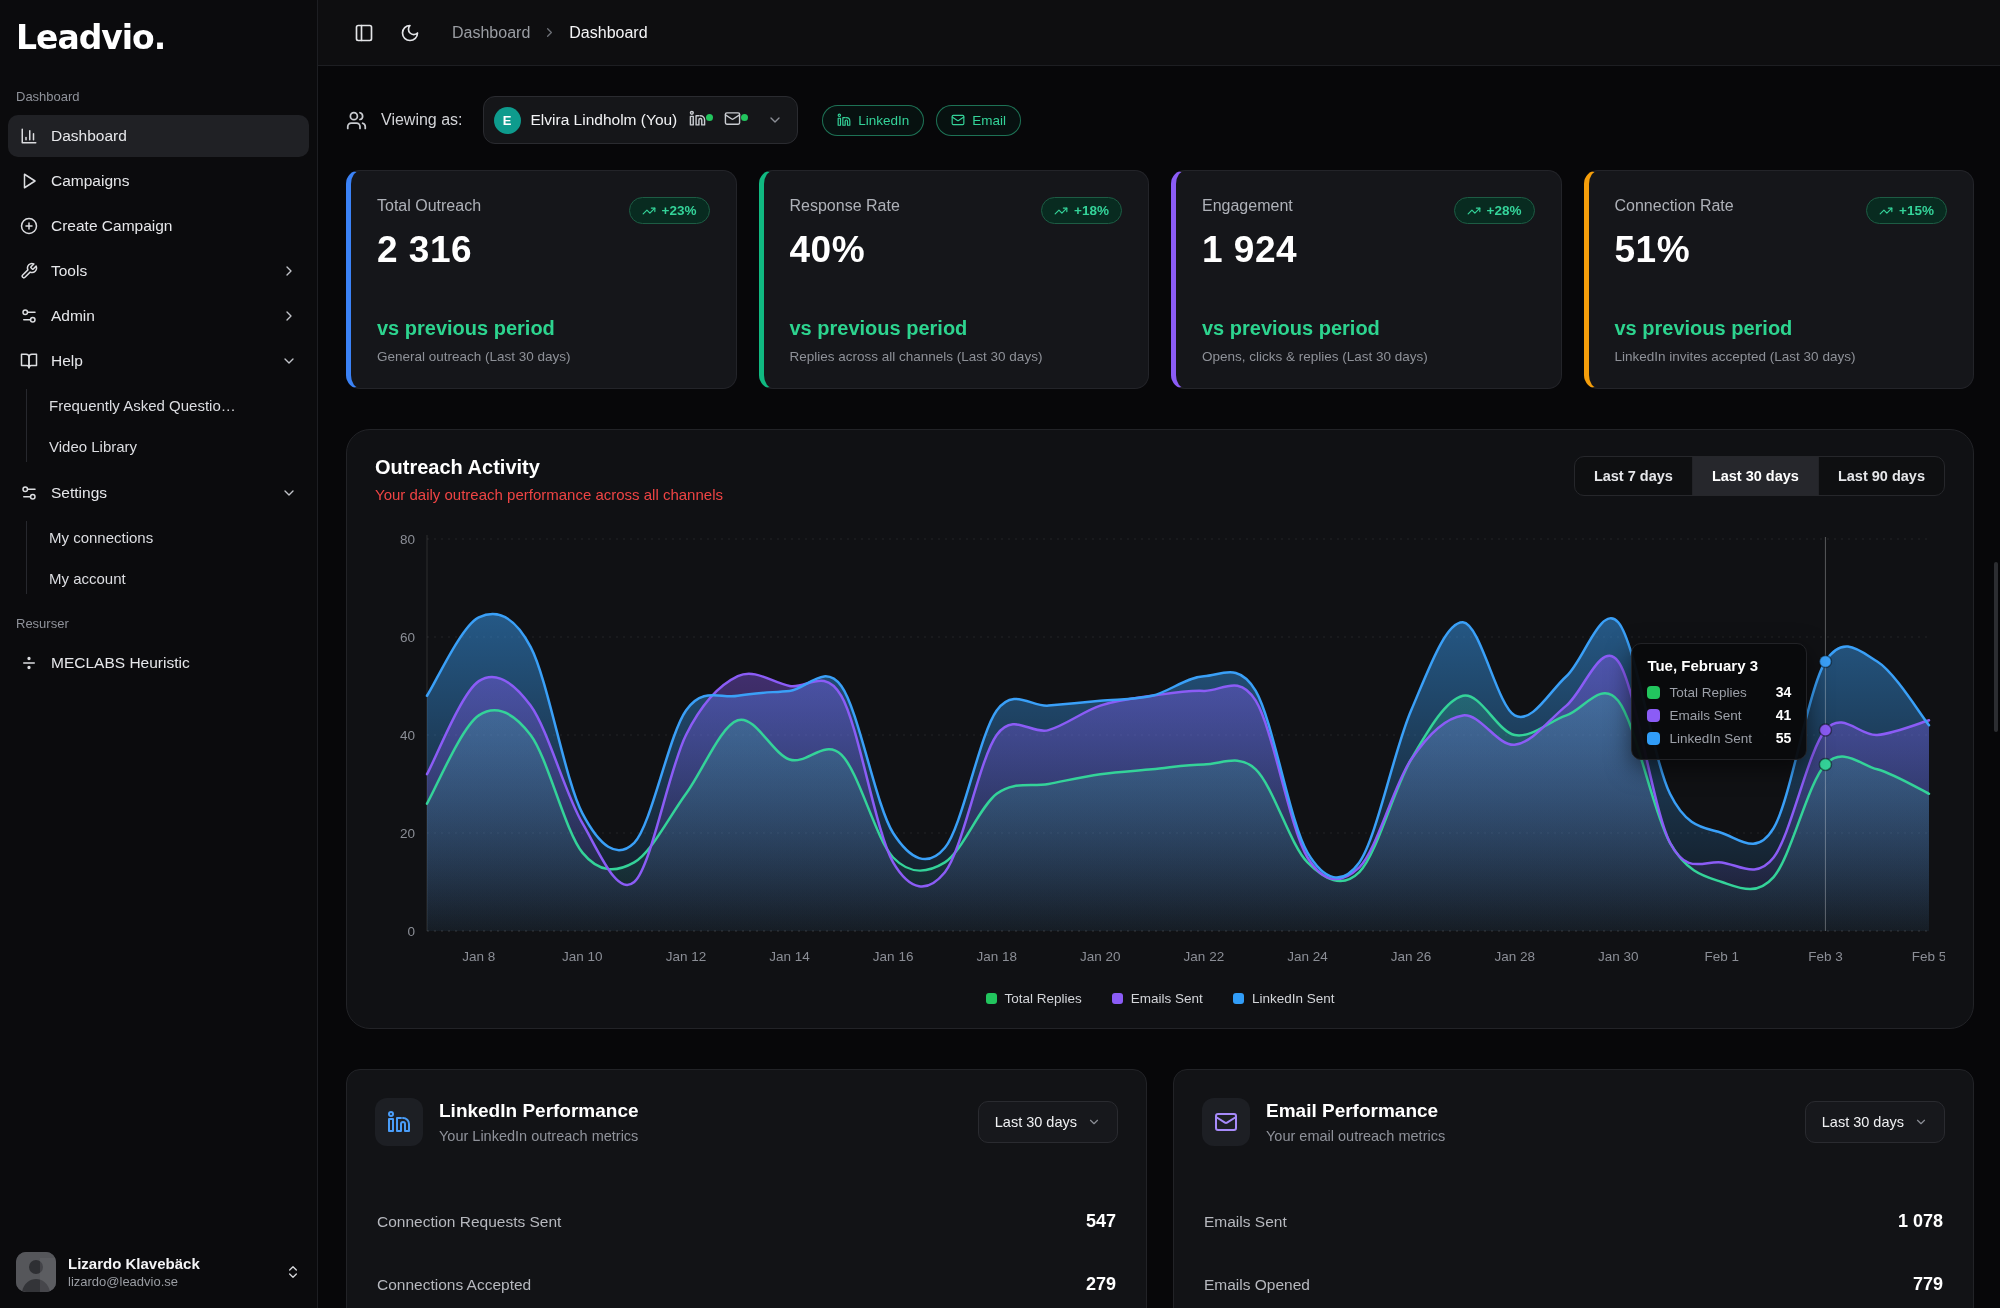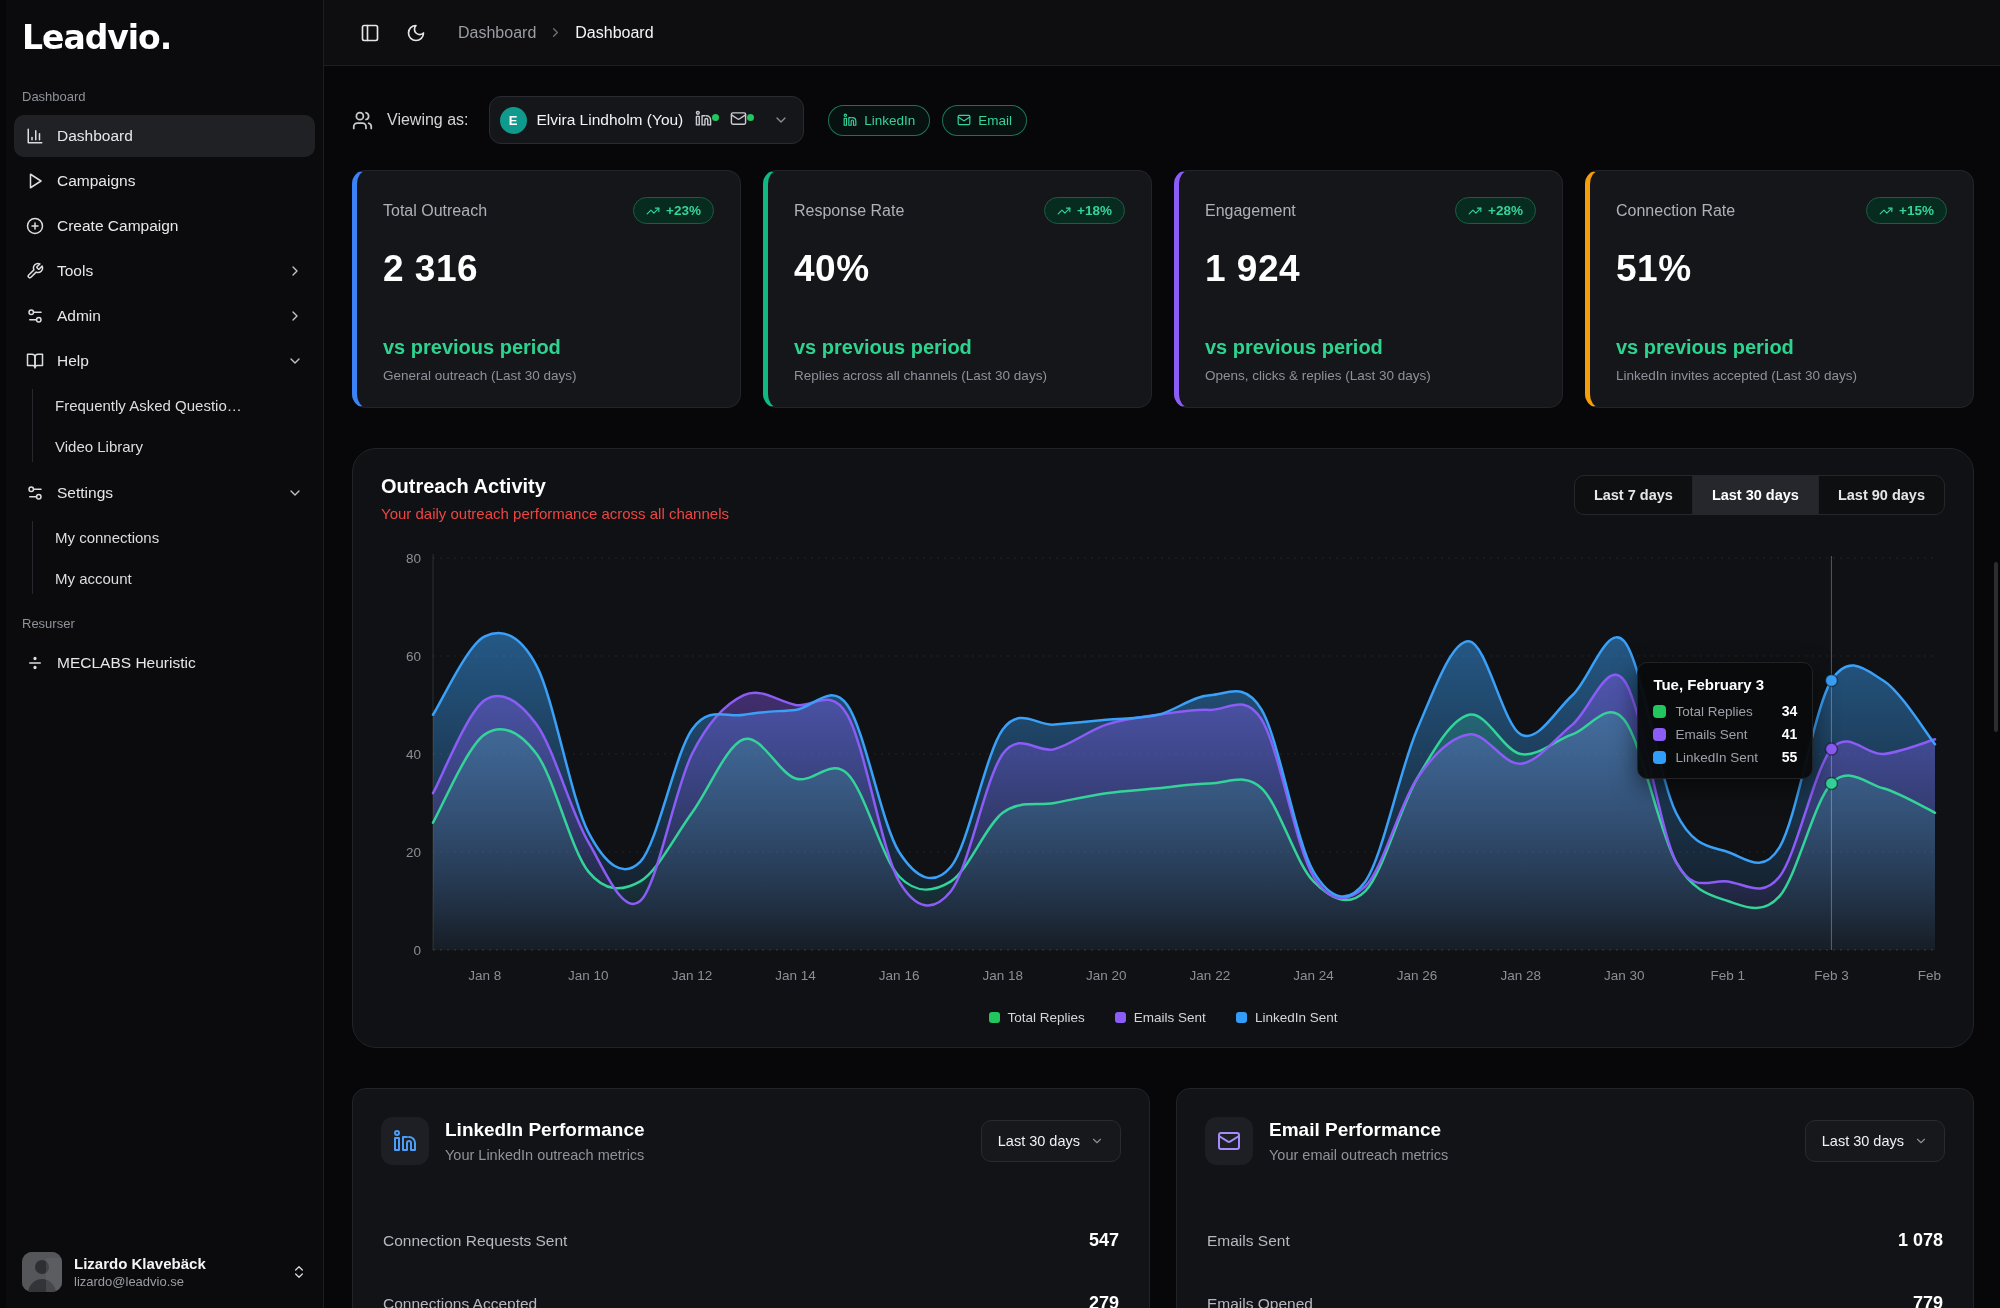--- a/index.html
+++ b/index.html
@@ -1,18 +1,18 @@
 <!DOCTYPE html>
 <html><head>
 <meta charset="utf-8">
 <style>
   * { margin:0; padding:0; box-sizing:border-box; }
   html,body { width:2000px; height:1308px; overflow:hidden; background:#070709;
     font-family:"Liberation Sans", sans-serif; color:#e9eaec; }
-  .root { display:flex; width:100%; height:100%;padding-left:6px; }
+  .root { display:flex; width:100%; height:100%; }
 
   
   .sidebar { width:318px; min-width:318px; height:100%; background:#0b0b0d;
     border-right:1px solid #1d1e22; display:flex; flex-direction:column; padding:10px 0 0; }
   .logo { font-family:"DejaVu Sans", sans-serif; font-weight:800; font-size:33px;
     letter-spacing:-1px; color:#fff; padding:8px 16px 14px; }
   .nav { flex:1; overflow:hidden; padding:0 6px; }
   .nav-section-label { font-size:13px; color:#8f929a; padding:10px 10px 8px; margin-top:8px; }
   .nav-item { display:flex; align-items:center; gap:13px; height:42px; padding:0 12px;
     border-radius:10px; margin:3px 2px; font-size:15.5px; font-weight:500; color:#e6e7ea; cursor:pointer; }
@@ -71,27 +71,27 @@
   .chan-badges { display:flex; gap:12px; margin-left:10px; }
   .chan-badge { display:flex; align-items:center; gap:7px; height:31px; padding:0 14px;
     border:1px solid rgba(52,211,153,0.5); border-radius:999px; color:#34d399;
     font-size:13.5px; background:rgba(16,185,129,0.06); cursor:pointer; }
   .chan-badge svg { width:14px; height:14px; }
 
   
   .stats-grid { display:grid; grid-template-columns:repeat(4,1fr); gap:22px; margin-bottom:40px; }
   .stat-card { background:#15161a; border:1px solid #232429; border-radius:14px;
     padding:26px 26px 24px; min-height:216px; position:relative; border-left-width:5px; }
-  .stat-top { display:flex; align-items:center; justify-content:space-between; }
+  .stat-top { display:flex; justify-content:space-between; }
   .stat-title { font-size:16px; color:#aeb1b8; }
   .trend-badge { display:flex; align-items:center; gap:6px; background:#082b20;
     border:1px solid #1d5c44; color:#34d399; font-size:13.5px; font-weight:600;
     border-radius:999px; padding:5px 12px; }
   .trend-badge svg { width:14px; height:14px; }
-  .stat-value { font-size:37px; font-weight:800; color:#fff; margin-top:24px; letter-spacing:0.5px; }
+  .stat-value { font-size:37px; font-weight:800; color:#fff; margin-top:5px; letter-spacing:0.5px; }
   .stat-compare { font-size:20px; font-weight:700; color:#2dd48f; margin-top:46px; }
   .stat-note { font-size:13.5px; color:#8e9198; margin-top:9px; }
 
   
   .chart-panel { background:#101114; border:1px solid #222327; border-radius:24px;
     padding:26px 28px 18px; margin-bottom:40px; }
   .chart-head { display:flex; align-items:flex-start; justify-content:space-between; }
   .chart-title { font-size:20px; font-weight:700; color:#fff; }
   .chart-sub { font-size:15px; color:#ef4444; margin-top:7px; }
   .range-group { display:flex; background:#0e0f11; border:1px solid #26272b; border-radius:10px;

